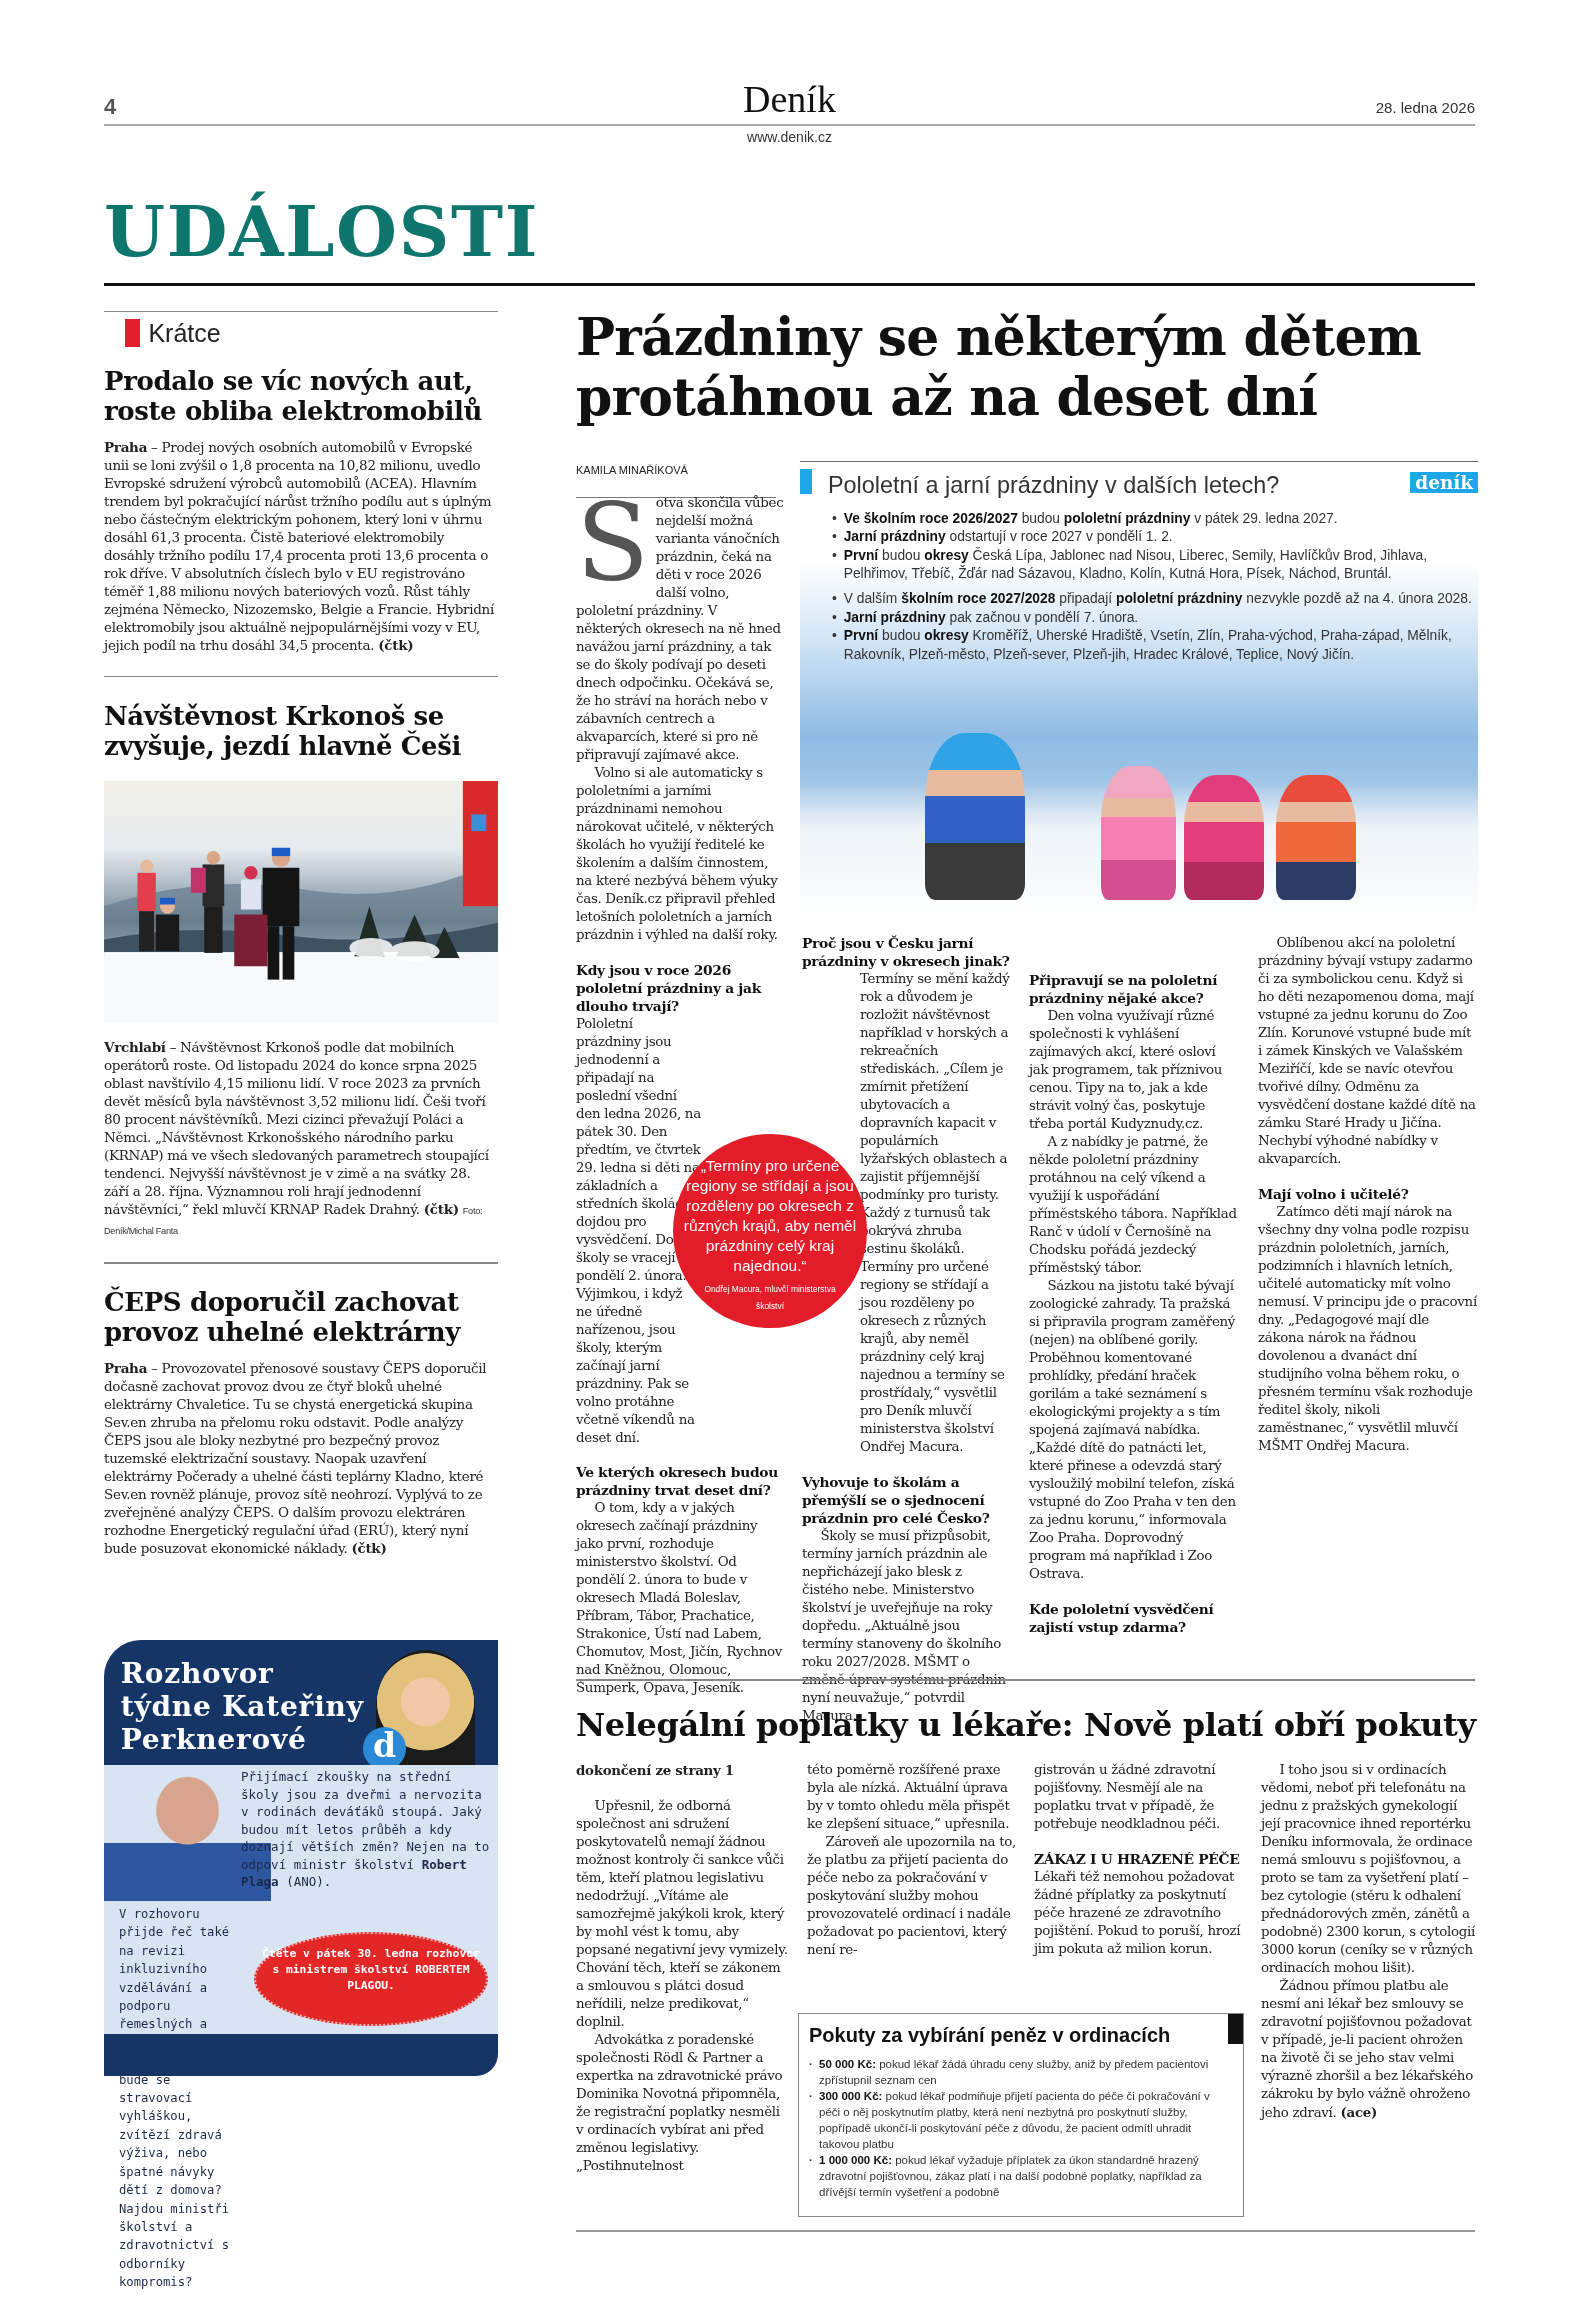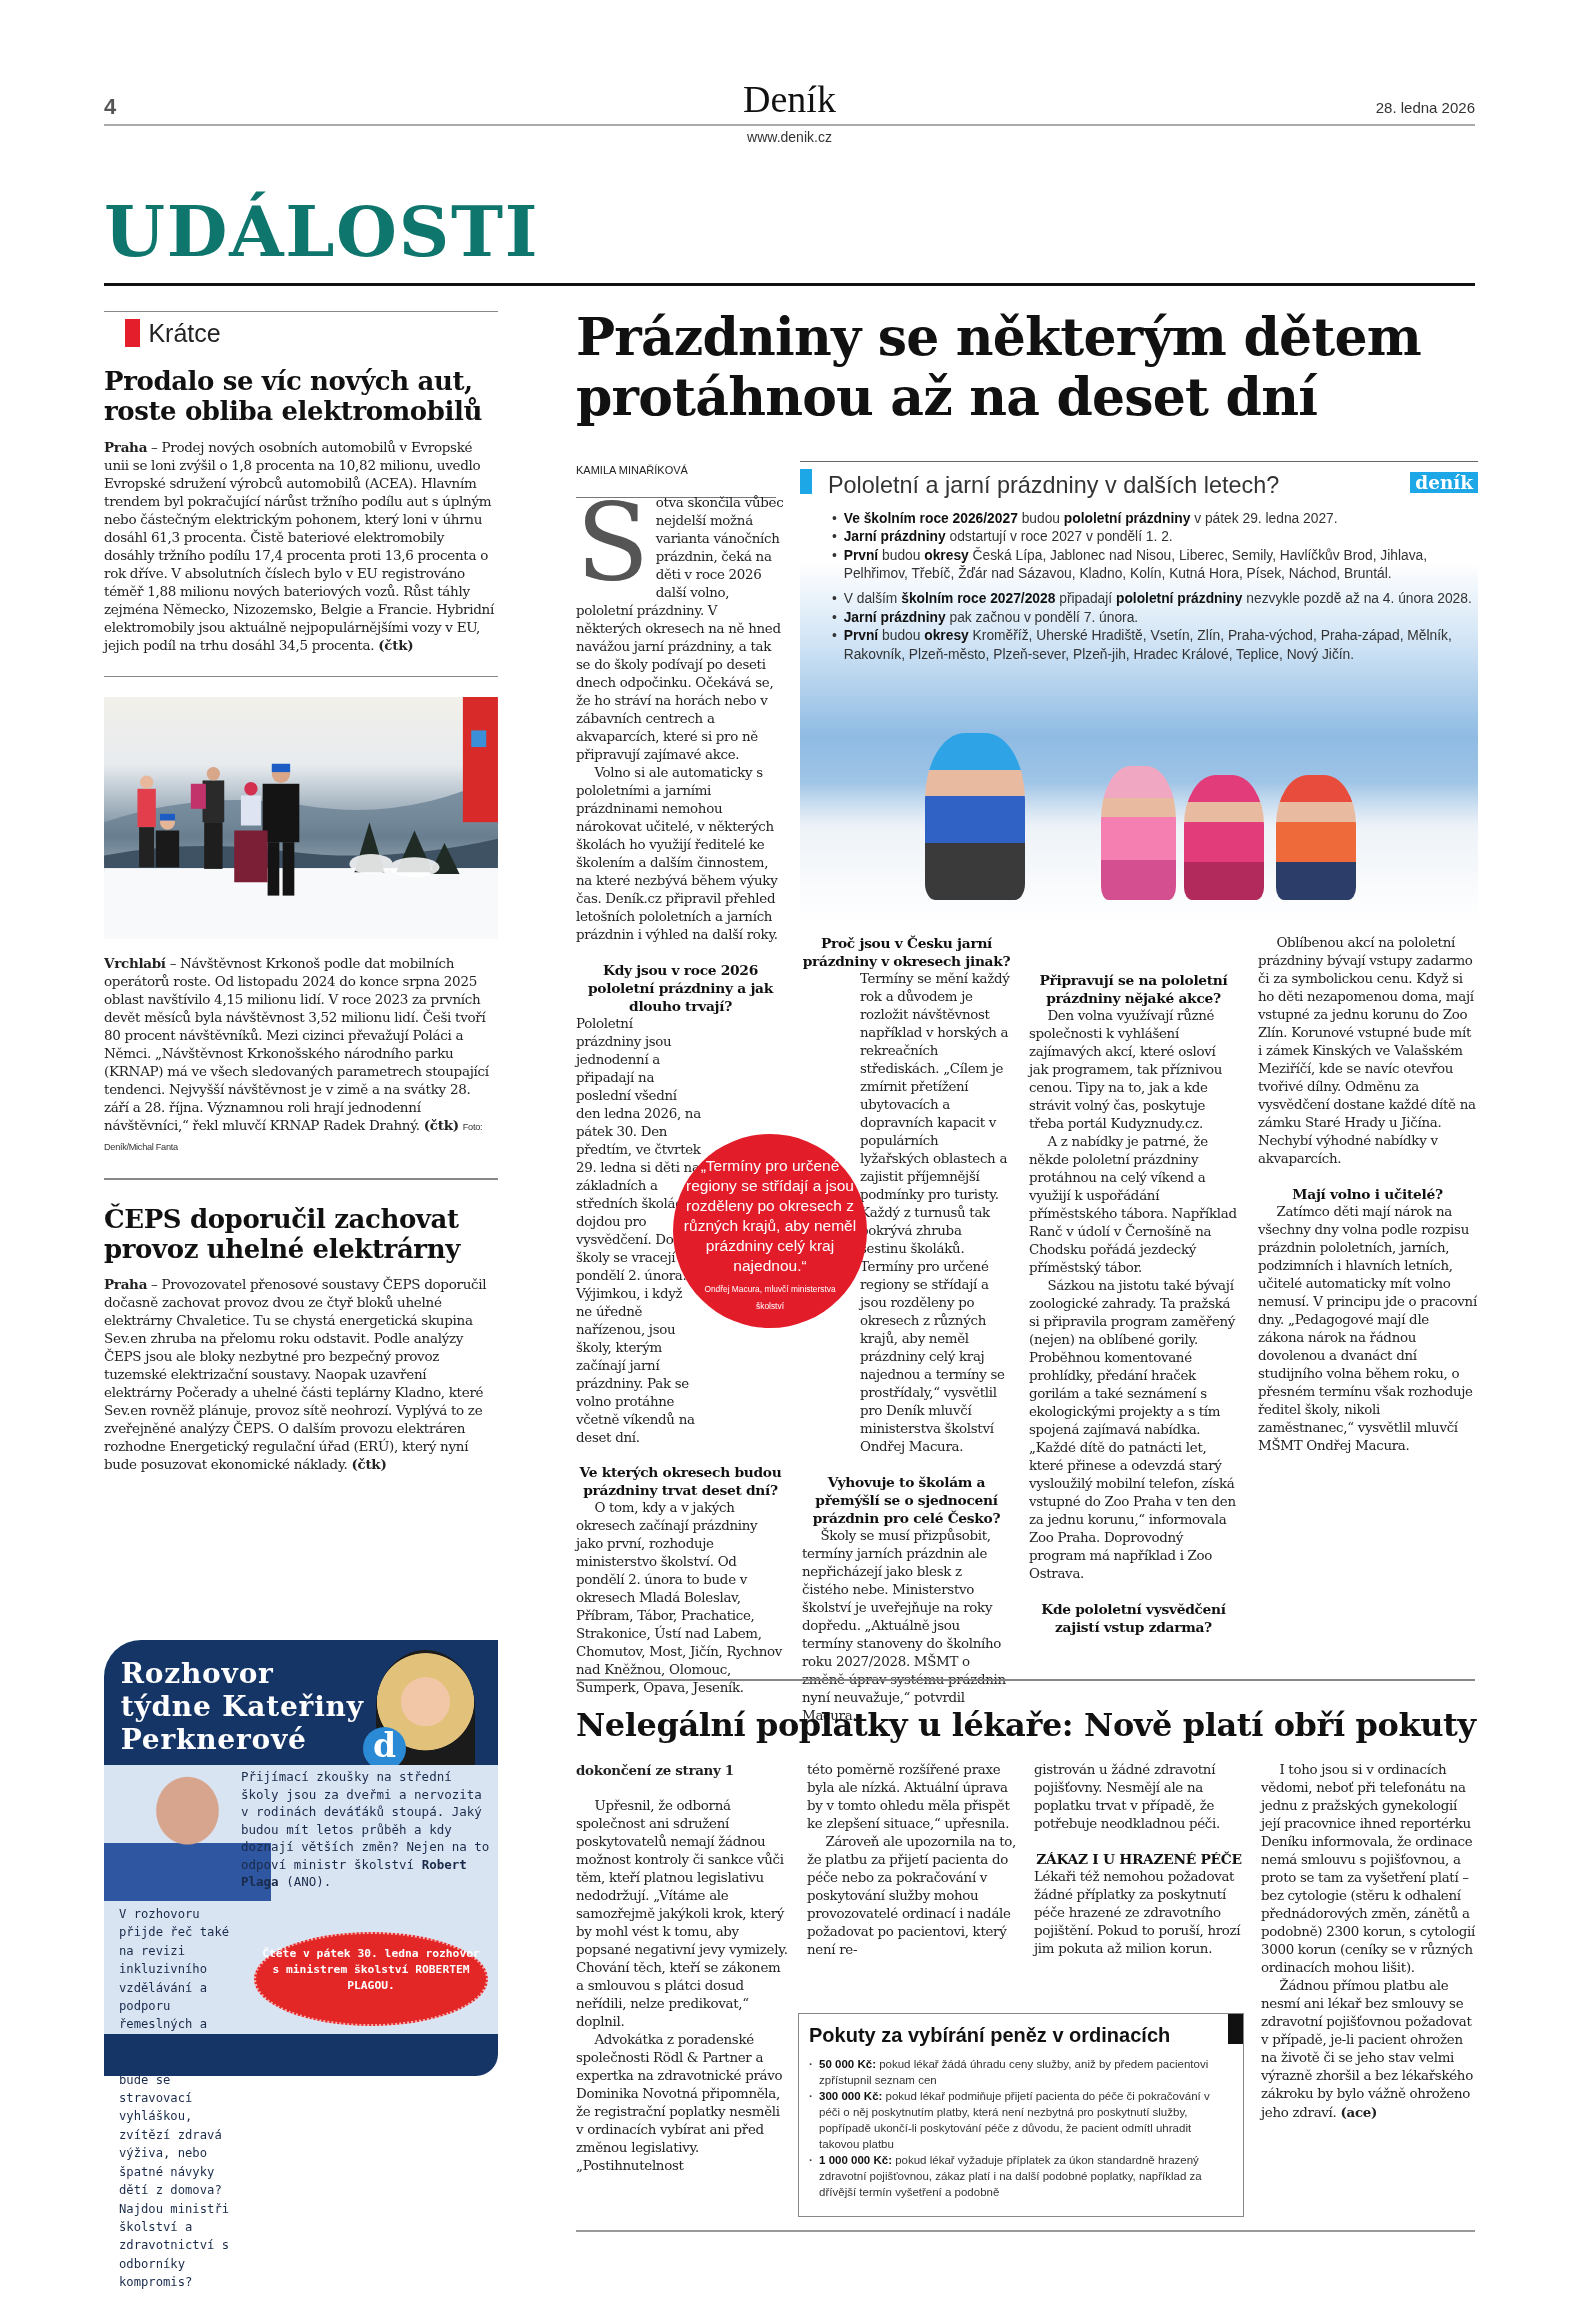--- a/index.html
+++ b/index.html
@@ -42,21 +42,21 @@
   .promo-text { position: absolute; left: 15px; top: 140px; width: 368px; font-family: "DejaVu Sans Mono", monospace; font-size: 12.2px; line-height: 18.4px; color: #1a2b4a; }
   .promo-badge { position: absolute; left: 150px; top: 167px; width: 234px; height: 94px; border-radius: 50%; background: #e32626; color: #fff; text-align: center; font-family: "DejaVu Sans Mono", monospace; font-weight: bold; font-size: 11.3px; line-height: 16px; padding-top: 11.7px; border: 2.5px dotted #f6b0b0; }
   .promo-bottom { height: 42px; background: #163567; border-bottom-right-radius: 22px; margin-top: -107px; position: relative; top: 107px; }
 
   
   .main-head { left: 576px; top: 307px; width: 902px; font-family: "DejaVu Serif", serif; font-weight: bold; font-size: 52px; line-height: 60px; color: #111; letter-spacing: -0.8px; }
   .byline { left: 576px; top: 464px; width: 200px; font-family: "Liberation Sans", sans-serif; font-size: 11px; color: #222; padding-bottom: 21px; border-bottom: 0.8px solid #777; }
   .col { position: absolute; font-family: "DejaVu Serif", serif; font-size: 13.4px; line-height: 18px; color: #222; letter-spacing: -0.3px; }
   .col p { text-indent: 18.4px; }
   .col p.noind { text-indent: 0; }
-  .col h4 { font-family: "DejaVu Serif", serif; font-weight: bold; font-size: 13.8px; line-height: 18px; margin-top: 16.7px; color: #111; text-align: center; }
+  .col h4 { font-family: "DejaVu Serif", serif; font-weight: bold; font-size: 13.8px; line-height: 18px; margin-top: 16.7px; color: #111; }
   .dropcap { float: left; font-family: "DejaVu Serif", serif; font-size: 107px; line-height: 87px; color: #555; margin-right: 6.7px; margin-top: 5px; }
 
   
   .infobox { left: 800px; top: 461px; width: 678px; height: 459px; border-top: 1.7px solid #666; overflow: hidden;
      background: linear-gradient(180deg, #ffffff 0%, #ffffff 22%, #cfe3f5 40%, #8fbbe3 60%, #a7c9e8 75%, #ffffff 100%); }
   .infobox-bar { position: absolute; left: 0; top: 6.7px; width: 11.7px; height: 25px; background: #1ea7e6; }
   .infobox-title { position: absolute; left: 28px; top: 10px; font-family: "Liberation Sans", sans-serif; font-size: 23.4px; color: #333; }
   .infobox-brand { position: absolute; right: 0; top: 10px; background: #1ea7e6; color: #fff; font-family: "DejaVu Serif", serif; font-weight: bold; font-size: 18.4px; padding: 0 5px; }
   .infobox-list { position: absolute; left: 32px; top: 48px; width: 660px; font-family: "Liberation Sans", sans-serif; font-size: 13.8px; line-height: 18.4px; color: #333; list-style: none; }
   .infobox-list li { padding-left: 11.7px; position: relative; }
@@ -102,20 +102,21 @@
     <span class="lbl">Krátce</span>
   </div>
 
   <article>
     <h3 class="brief-h">Prodalo se víc nových aut, roste obliba elektromobilů</h3>
     <p class="brief-p"><b>Praha</b><span> – Prodej nových osobních automobilů v Evropské unii se loni zvýšil o 1,8 procenta na 10,82 milionu, uvedlo Evropské sdružení výrobců automobilů (ACEA). Hlavním trendem byl pokračující nárůst tržního podílu aut s úplným nebo částečným elektrickým pohonem, který loni v úhrnu dosáhl 61,3 procenta. Čistě bateriové elektromobily dosáhly tržního podílu 17,4 procenta proti 13,6 procenta o rok dříve. V absolutních číslech bylo v EU registrováno téměř 1,88 milionu nových bateriových vozů. Růst táhly zejména Německo, Nizozemsko, Belgie a Francie. Hybridní elektromobily jsou aktuálně nejpopulárnějšími vozy v EU, jejich podíl na trhu dosáhl 34,5 procenta. </span><b>(čtk)</b></p>
   </article>
   <div class="sep"></div>
 
   <article>
+    <h3 class="brief-h" style="margin-top:23.4px">Návštěvnost Krkonoš se zvyšuje, jezdí hlavně Češi</h3>
     <div class="photo-ski" title="Běžkaři na zasněžené horské pláni">
       <svg width="394" height="242" viewBox="0 0 472 290">
         <path d="M0 150 Q120 110 240 130 T472 95 L472 190 L0 200 Z" fill="#6c8294" opacity="0.8"></path>
         <path d="M0 190 Q100 170 220 185 T472 170 L472 205 L0 210 Z" fill="#3e5264"></path>
         <rect x="0" y="205" width="472" height="85" fill="#f7f9fb"></rect>
         <g fill="#1f2b24">
             <path d="M300 210 L318 150 L336 210 Z"></path>
             <path d="M350 210 L372 160 L394 210 Z"></path>
             <path d="M390 212 L408 175 L426 212 Z"></path>
           </g>

